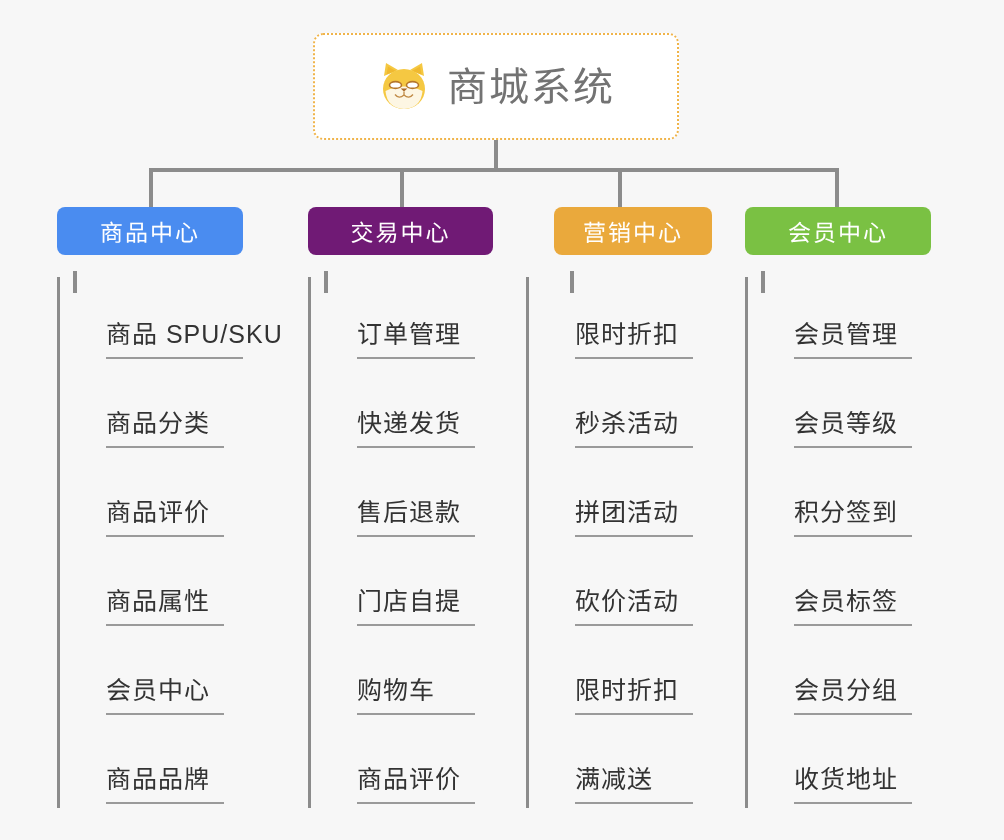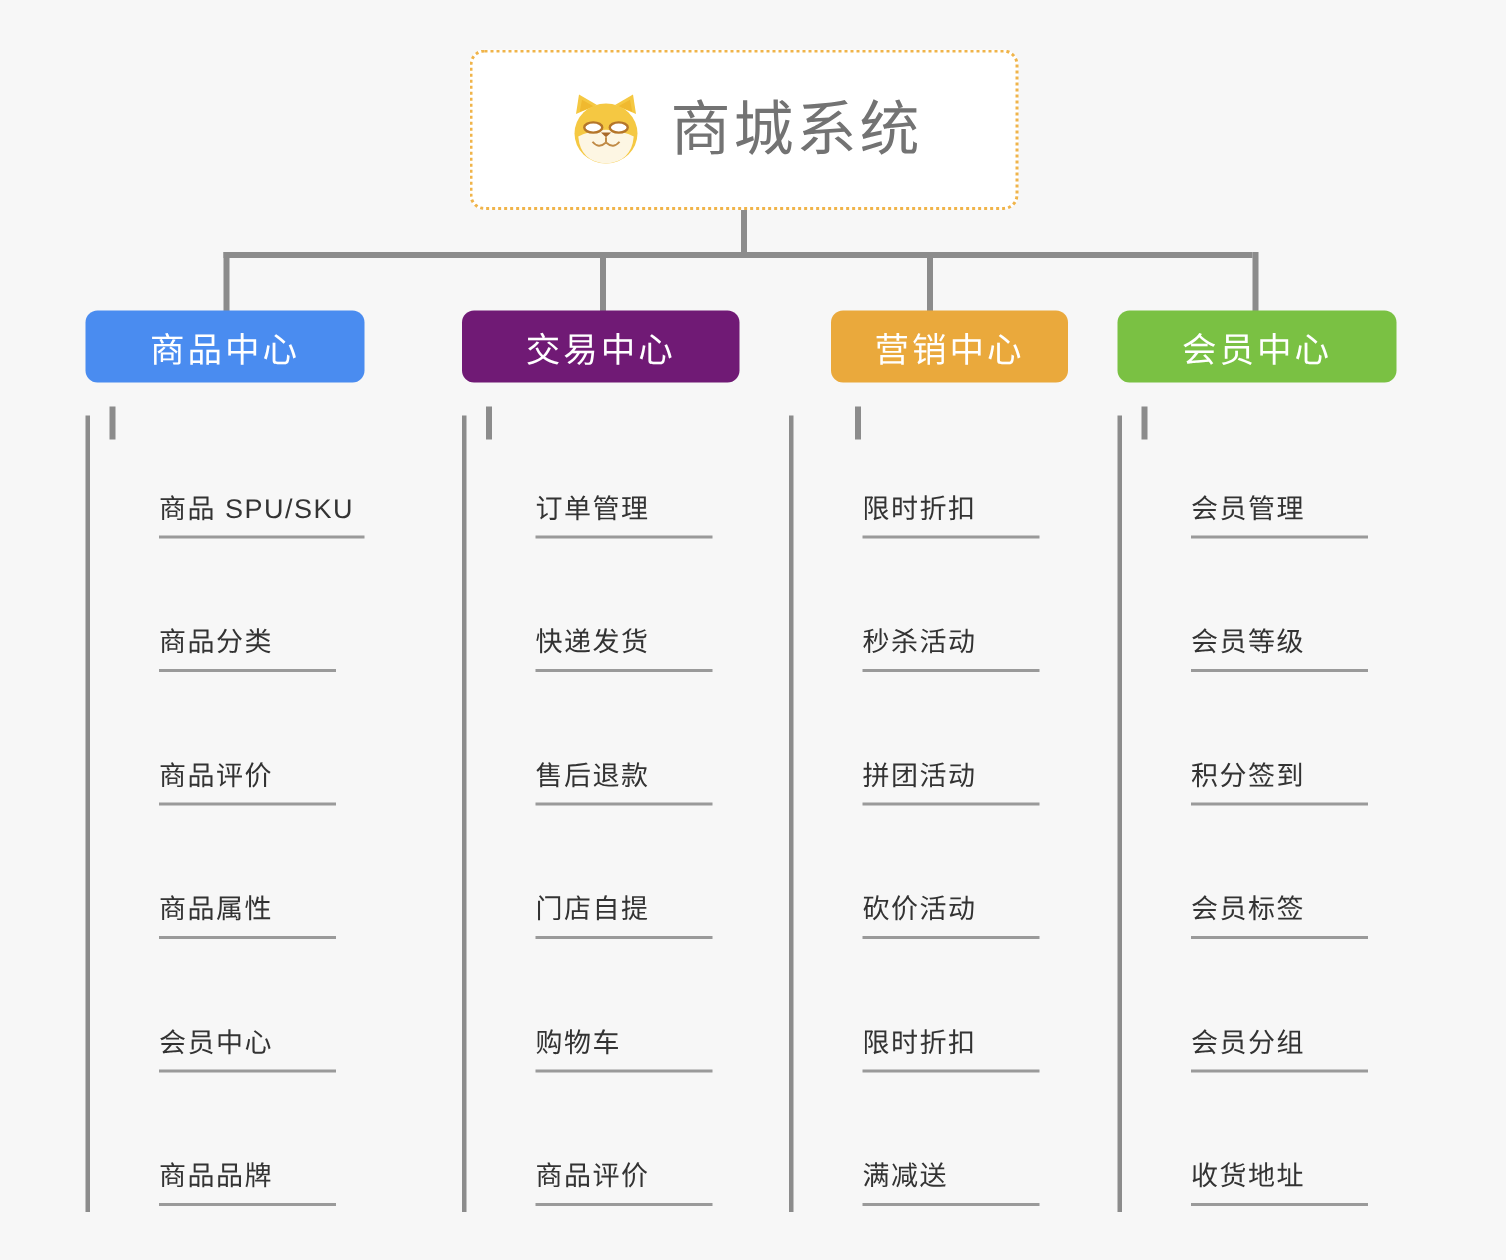--- a/index.html
+++ b/index.html
@@ -110,21 +110,21 @@
     height: 89px;
     box-sizing: border-box;
     display: flex;
     align-items: flex-end;
     justify-content: flex-start;
     padding-left: 30px;
     padding-bottom: 4px;
   }
   .leaf-label {
     position: relative;
-    font-size: 18px;
+    font-size: 25px;
     color: #333333;
     letter-spacing: 1px;
     white-space: nowrap;
     padding: 0 14px 7px 0;
     border-bottom: 2px solid #9a9a9a;
     box-sizing: border-box;
     min-width: 118px;
   }
   
   .leaf-list .leaf-item:first-child { height: 86px; }

